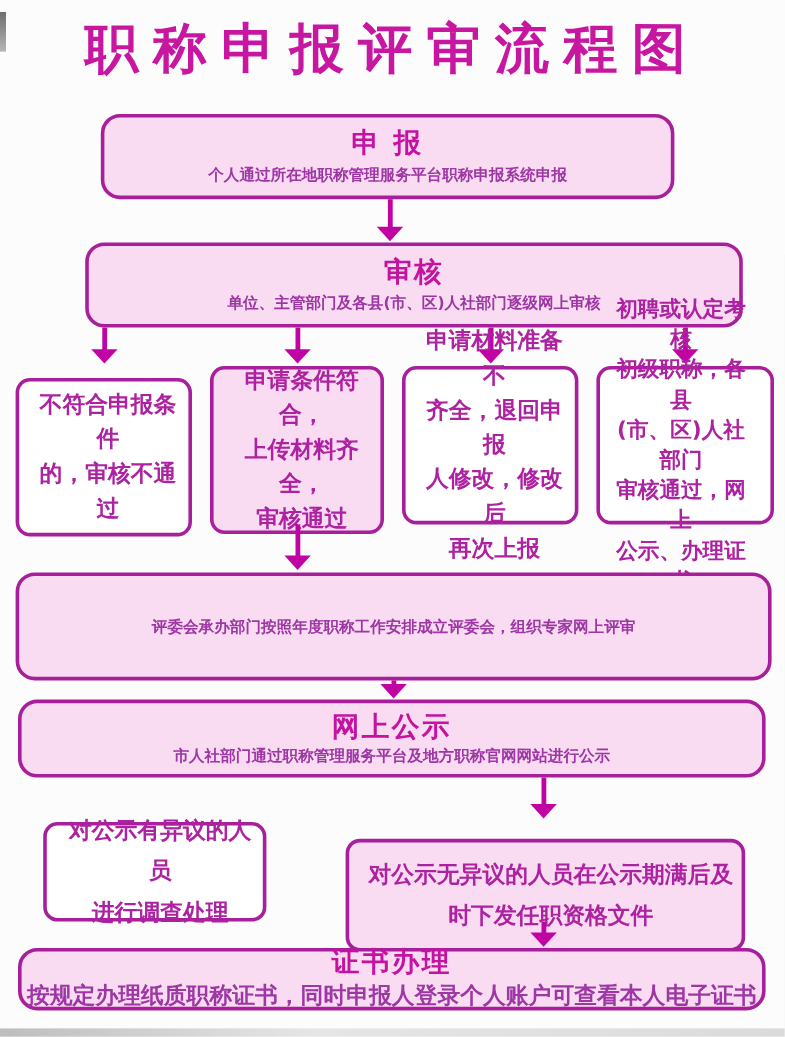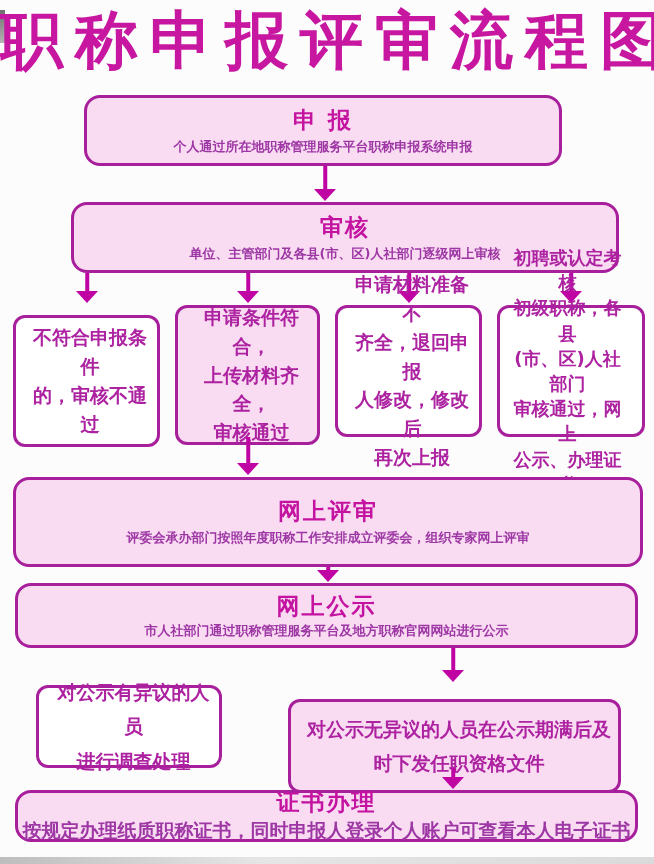--- a/index.html
+++ b/index.html
@@ -22,21 +22,21 @@
     position:relative;
     width:654px;height:864px;
     background:var(--page-bg);
     overflow:hidden;
   }
   .poster-title{
     position:absolute;
     left:0;top:2px;width:654px;
     margin:0;
     text-align:center;
-    font-size:63px;
+    font-size:45px;
     font-weight:bold;
     letter-spacing:12px;
     color:var(--title-color);
     white-space:nowrap;
     line-height:78px;
   }
   .node{
     position:absolute;
     box-sizing:border-box;
     border:3px solid var(--magenta-border);
@@ -171,21 +171,20 @@
 审核通过，网上
 公示、办理证书</span>
   </section>
 
   <div class="arrow" style="left:236px;top:437px;height:38px;">
     <div class="stem"></div>
     <div class="head"></div>
   </div>
 
   <section class="node stage" style="left:13px;top:477px;width:630px;height:90px;">
-    <div class="stage-title">网上评审</div>
     <div class="stage-desc">评委会承办部门按照年度职称工作安排成立评委会，组织专家网上评审</div>
   </section>
 
   <div class="arrow" style="left:316px;top:567px;height:15px;">
     <div class="stem"></div>
     <div class="head"></div>
   </div>
 
   <section class="node stage" style="left:15px;top:583px;width:623px;height:65px;">
     <div class="stage-title">网上公示</div>

